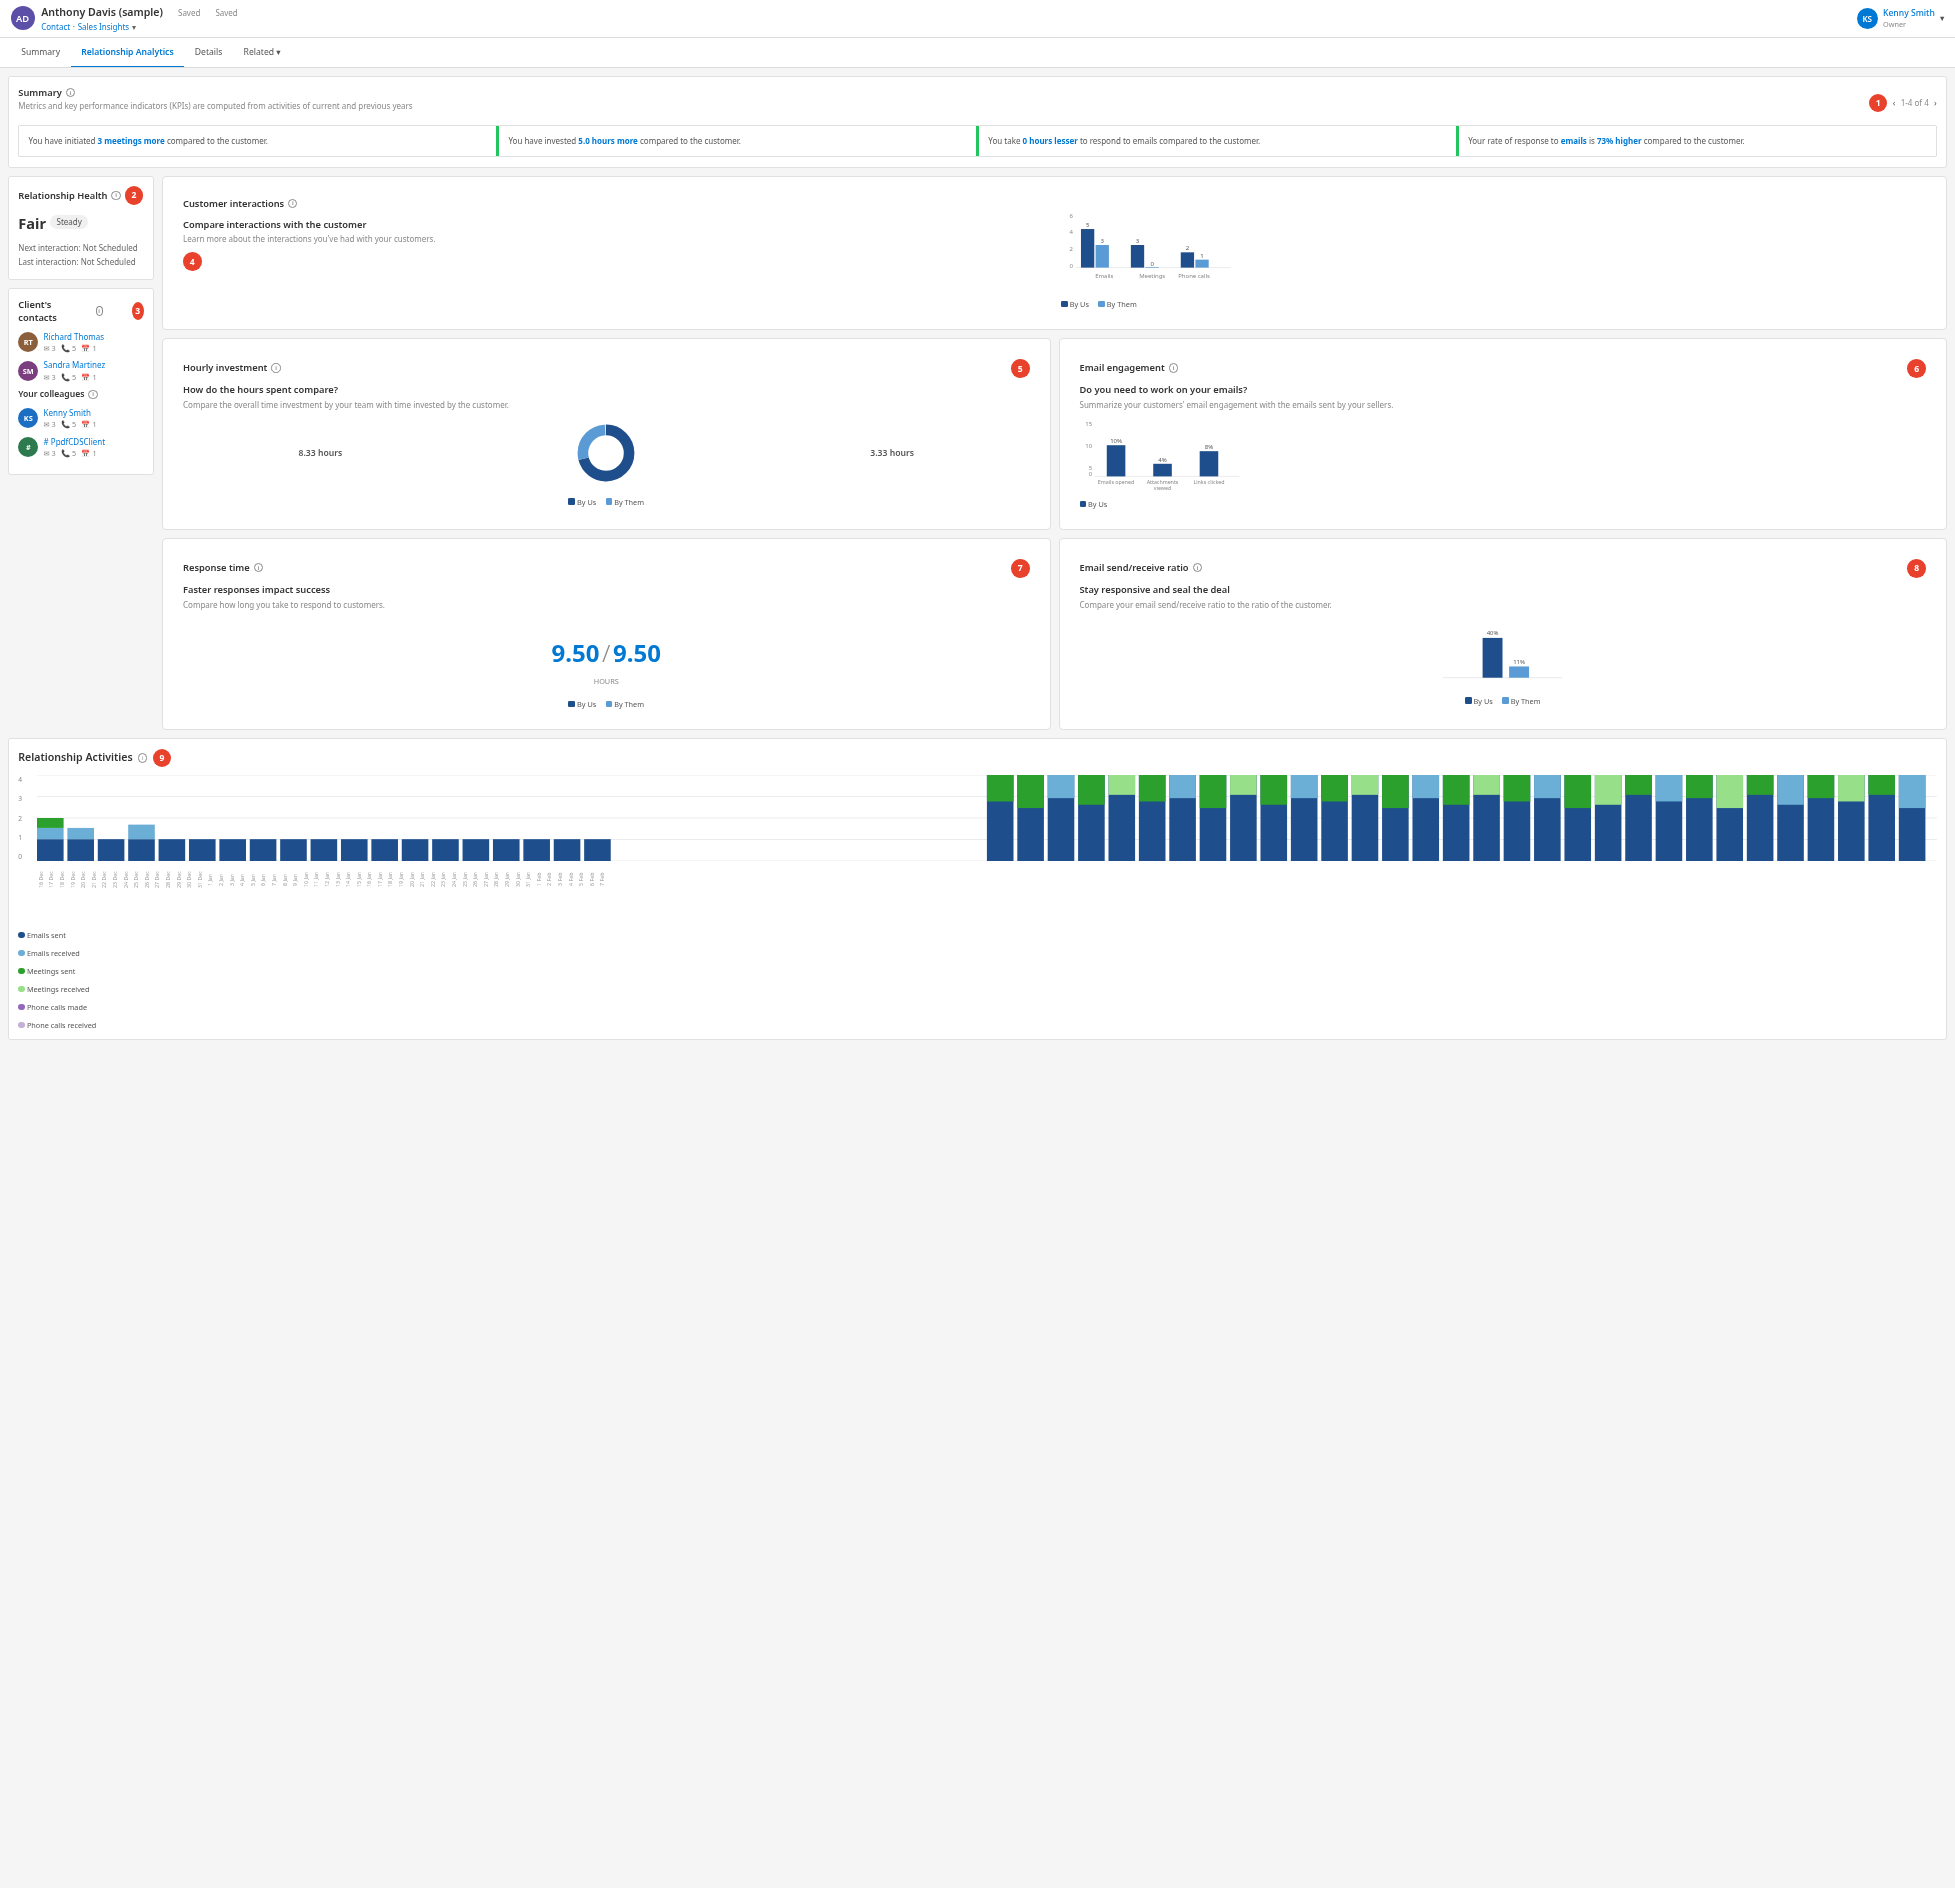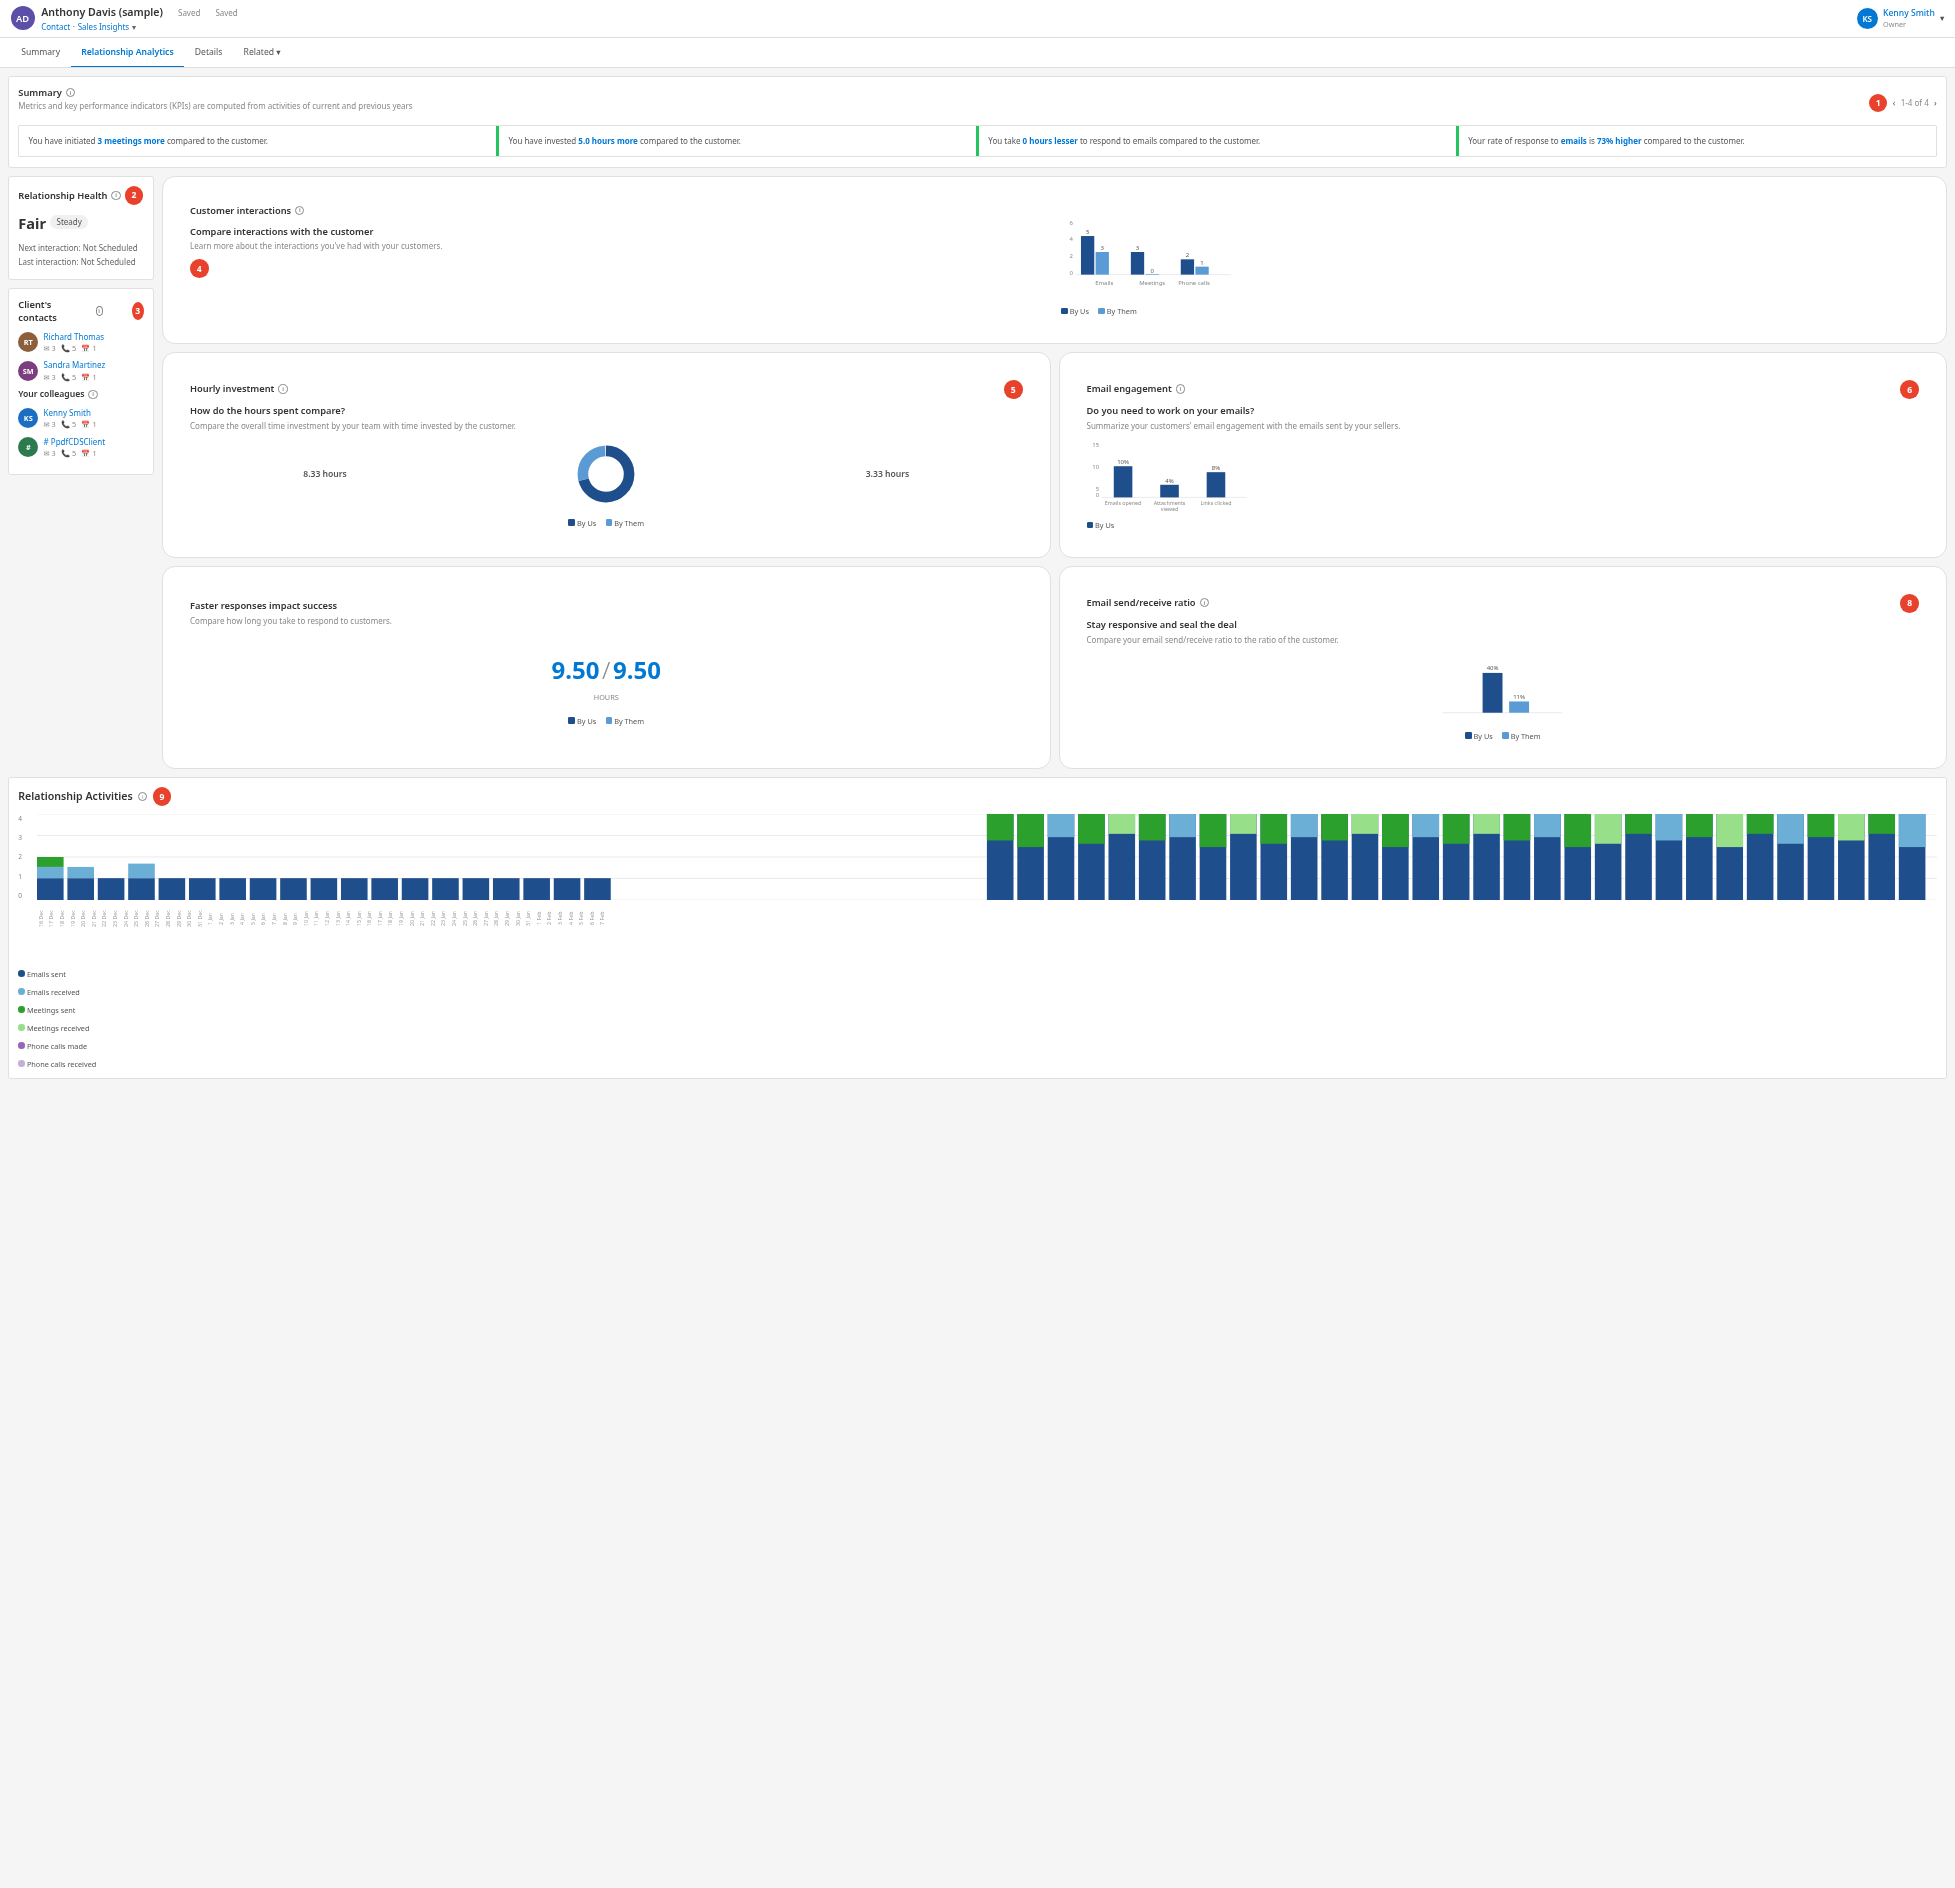--- a/index.html
+++ b/index.html
@@ -43,21 +43,21 @@
     .panel-card { background: #fff; border: 0.7px solid #e0e0e0; border-radius: 2.7px; padding: 9.3px; }
     .relationship-health-label { font-size: 14.6px; font-weight: 700; margin: 4px 0 2.7px; }
     .steady-badge { display: inline-block; background: #f0f0f0; border-radius: 8px; padding: 1.3px 6.6px; font-size: 8px; color: #555; margin-left: 4px; }
     .interaction-info { font-size: 8px; color: #666; margin-top: 5.3px; line-height: 1.8; }
     .client-contact { display: flex; align-items: center; gap: 5.3px; margin-bottom: 6.6px; }
     .contact-avatar { width: 20px; height: 20px; border-radius: 50%; color: #fff; display: flex; align-items: center; justify-content: center; font-size: 7.3px; font-weight: 700; flex-shrink: 0; }
     .contact-meta { display: flex; gap: 5.3px; color: #888; font-size: 7.3px; margin-top: 1.3px; }
 
     
     .right-panel { display: flex; flex-direction: column; gap: 8px; }
-    .panel-card-wide { background: #fff; border: 0.7px solid #e0e0e0; border-radius: 13px; padding: 27px; }
+    .panel-card-wide { background: #fff; border: 0.7px solid #e0e0e0; border-radius: 4px; padding: 20px; }
     .chart-title { font-size: 9.3px; font-weight: 600; margin-bottom: 2.7px; }
     .chart-subtitle { font-size: 8px; color: #888; margin-bottom: 8px; }
     .chart-legend { display: flex; gap: 9.3px; margin-top: 5.3px; font-size: 7.3px; color: #555; align-items: center; }
     .legend-dot { width: 6.6px; height: 6.6px; border-radius: 1.3px; display: inline-block; margin-right: 2px; }
 
     
     .donut-section { display: flex; align-items: center; justify-content: space-around; margin: 10.6px 0; }
     .donut-label { font-size: 8.6px; font-weight: 600; color: #555; }
     .donut-svg { width: 66px; height: 66px; }
 
@@ -333,20 +333,27 @@
           </svg>
           <div class="chart-legend">
             <span><span class="legend-dot" style="background:#1f4e8c;"></span>By Us</span>
           </div>
         </div>
       </div>
 
       <div class="grid-row">
 
         <div class="panel-card-wide">
+          <div style="display:flex;justify-content:space-between;align-items:center;">
+            <div class="section-title">
+              <span>Response time</span>
+              <span class="info-circle">i</span>
+            </div>
+            <span class="step-badge">7</span>
+          </div>
           <div class="chart-title" style="margin-top:5.3px;">Faster responses impact success</div>
           <div class="chart-subtitle">Compare how long you take to respond to customers.</div>
           <div style="display:flex;flex-direction:column;align-items:center;margin:13.3px 0;">
             <div class="response-time-display">
               <span class="response-num">9.50</span>
               <span class="response-div"> / </span>
               <span class="response-num">9.50</span>
             </div>
             <div class="response-unit">HOURS</div>
           </div>

